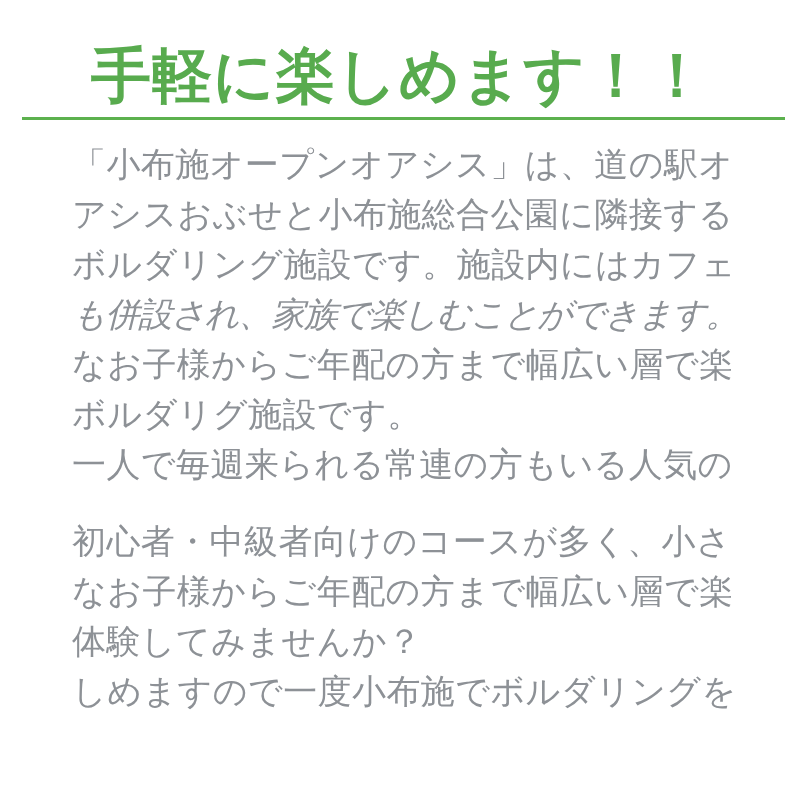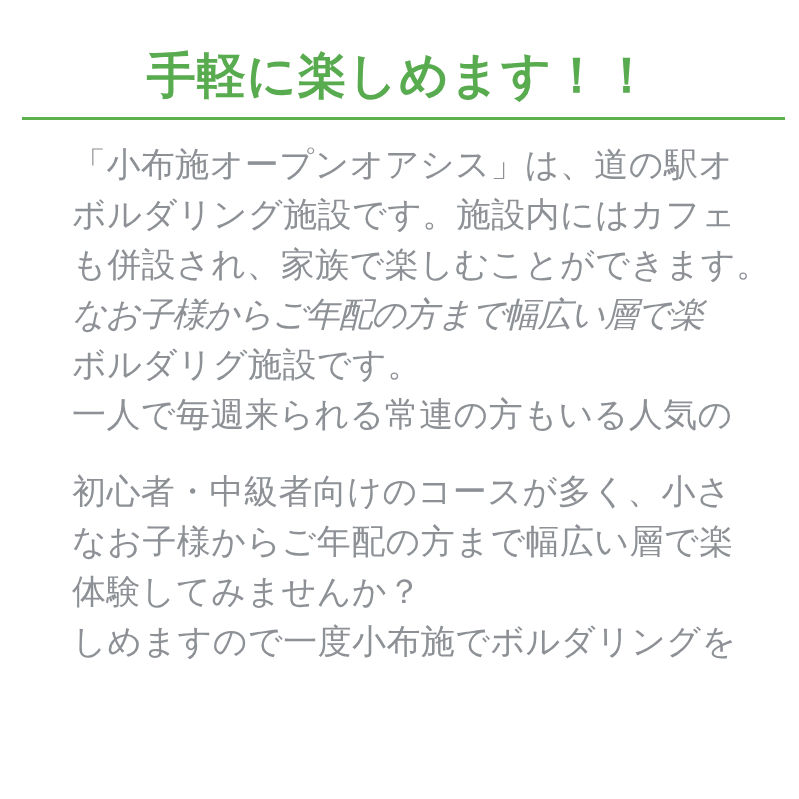--- a/index.html
+++ b/index.html
@@ -16,21 +16,21 @@
   .page {
     position: relative;
     width: 799px;
     height: 799px;
     background: var(--bg, #ffffff);
   }
   .heading {
     margin: 44px 0 0 0;
     text-align: center;
     font-weight: 700;
-    font-size: 49px;
+    font-size: 60px;
     line-height: 64px;
     letter-spacing: 1px;
     color: var(--accent, #58ab4e);
   }
   .rule {
     margin: 9px 0 0 22px;
     width: 763px;
     height: 3px;
     background: var(--divider, #5cb14e);
   }
@@ -63,20 +63,21 @@
 <div class="page">
 
   <h1 class="heading">手軽に楽しめます！！</h1>
 
   <div class="rule"></div>
 
   <div class="content">
 
     <div class="para para-intro">
       <div class="line">「小布施オープンオアシス」は、道の駅オ</div>
+      <div class="line">アシスおぶせと小布施総合公園に隣接する</div>
       <div class="line">ボルダリング施設です。施設内にはカフェ</div>
       <div class="line">も併設され、家族で楽しむことができます。</div>
       <div class="line">なお子様からご年配の方まで幅広い層で楽</div>
       <div class="line">ボルダリグ施設です。</div>
       <div class="line">一人で毎週来られる常連の方もいる人気の</div>
     </div>
 
     <div class="para para-invite">
       <div class="line">初心者・中級者向けのコースが多く、小さ</div>
       <div class="line">なお子様からご年配の方まで幅広い層で楽</div>

